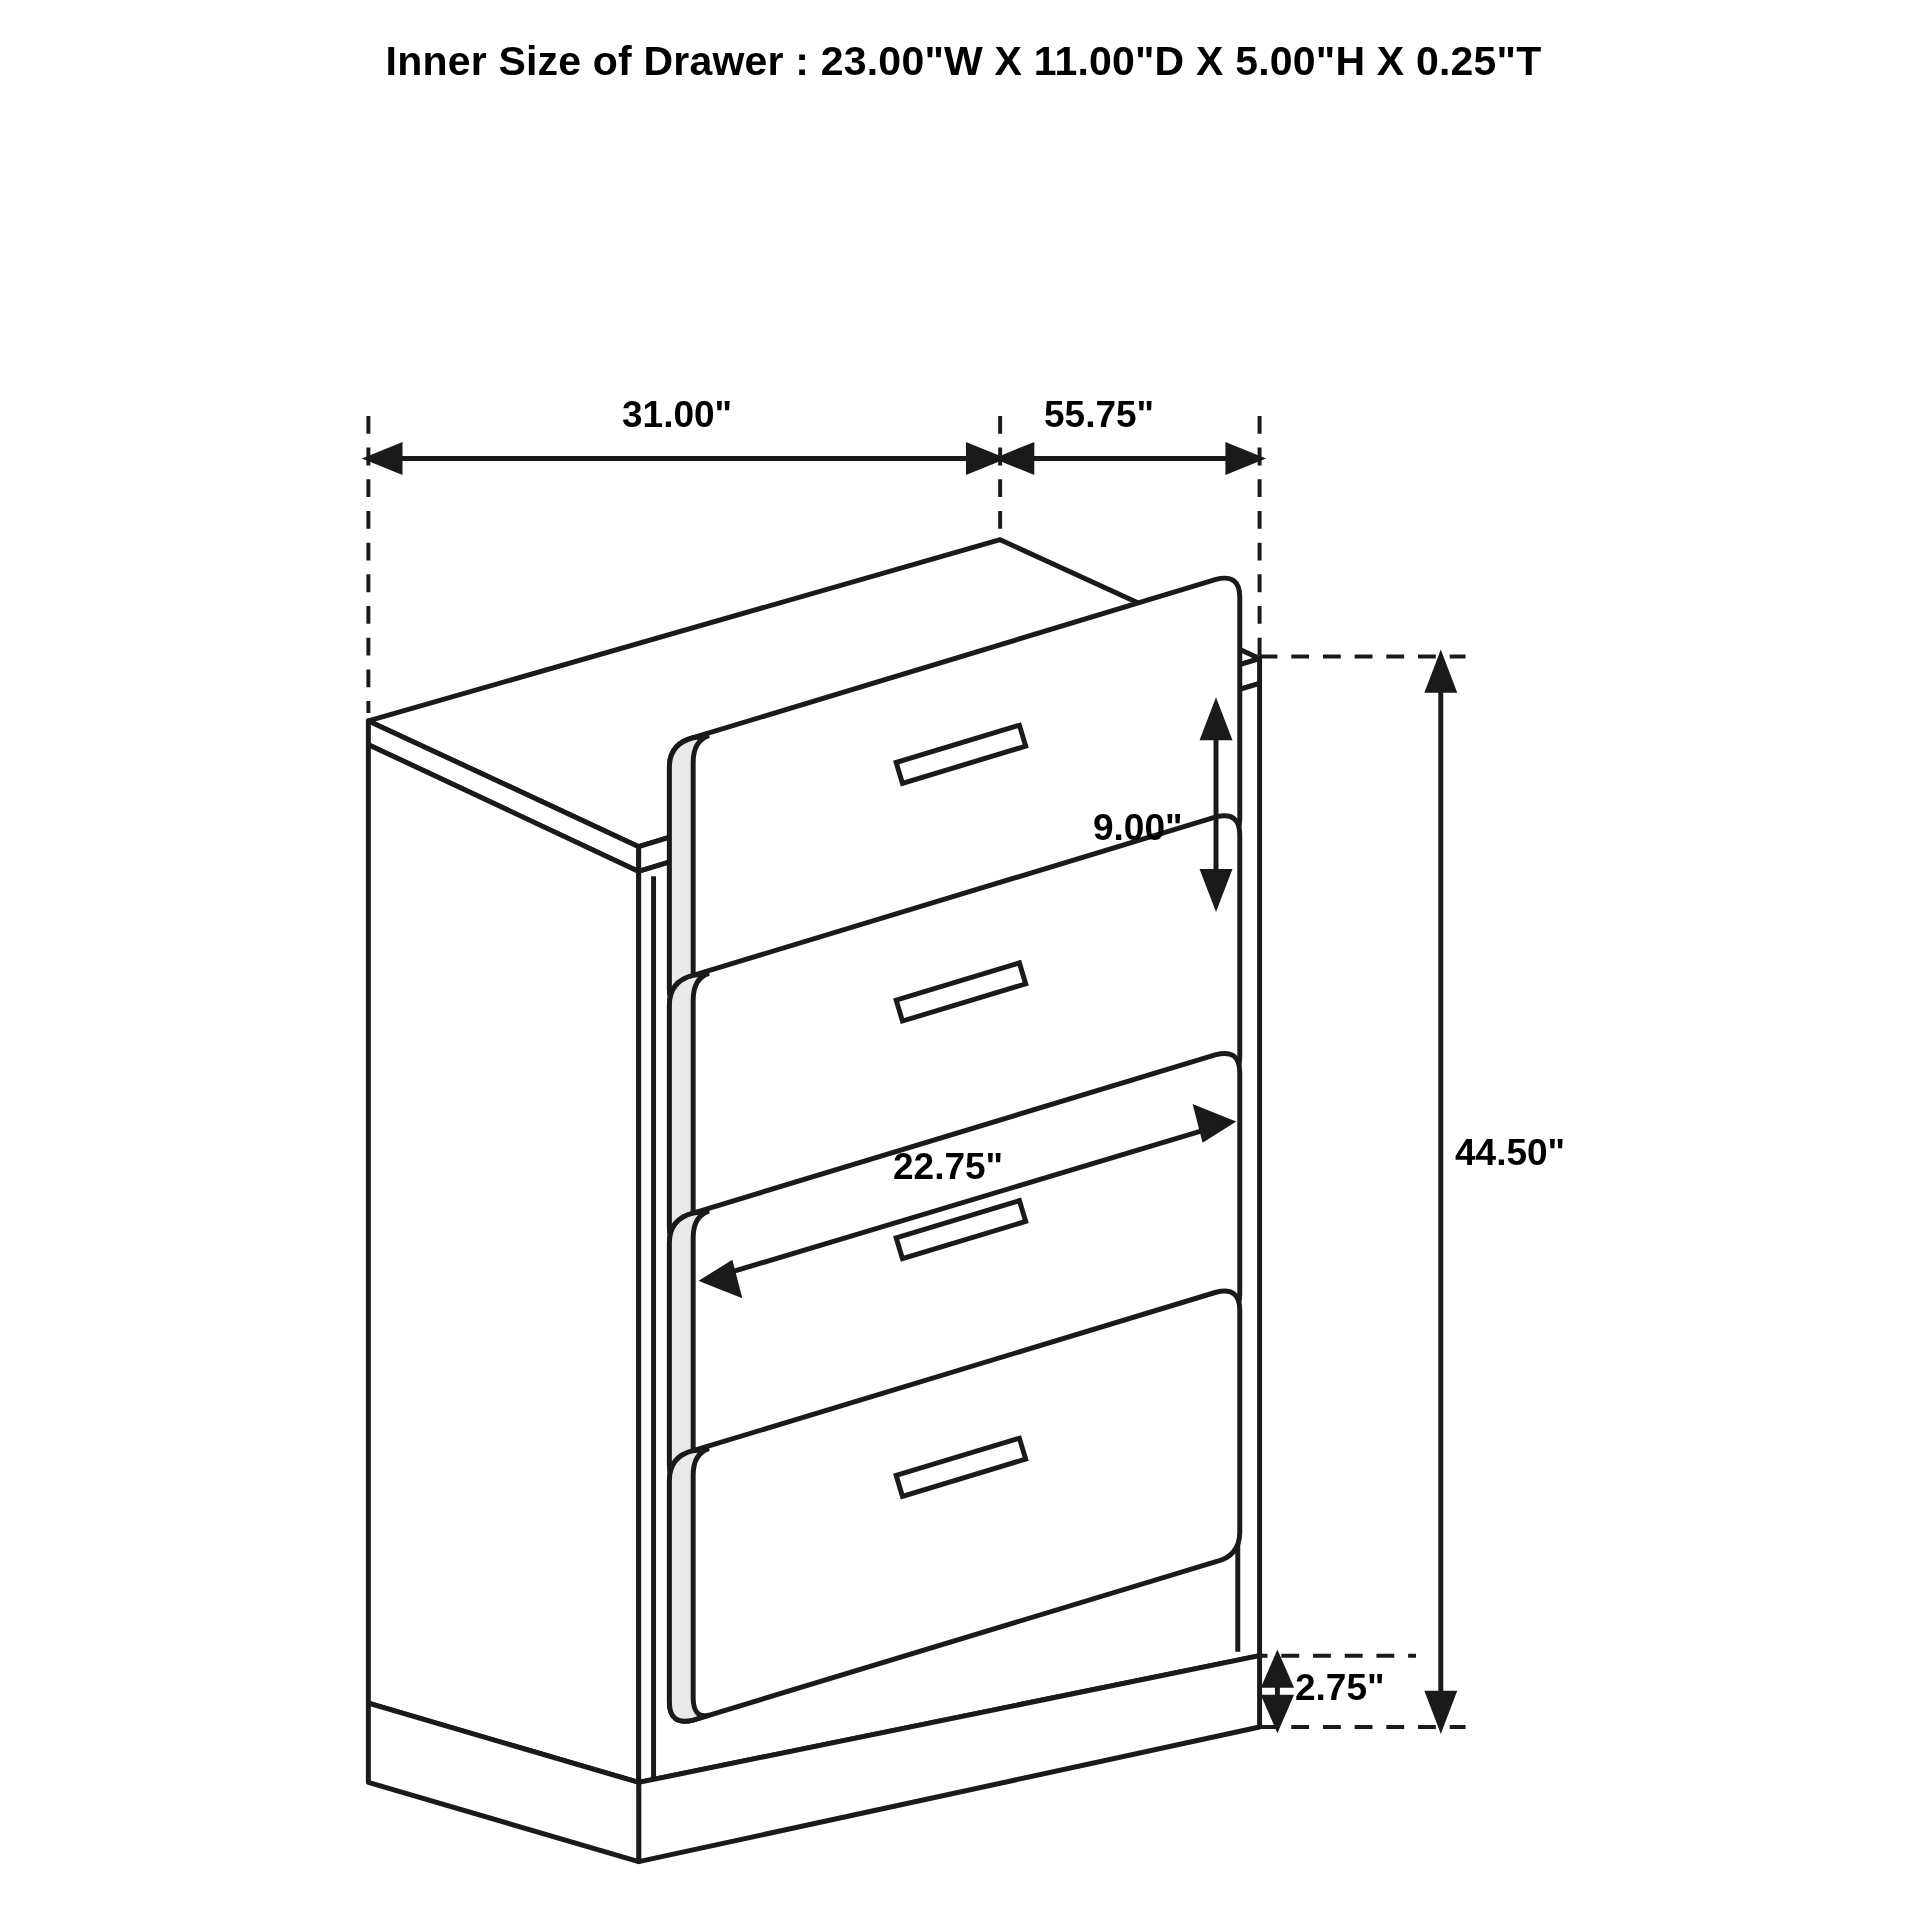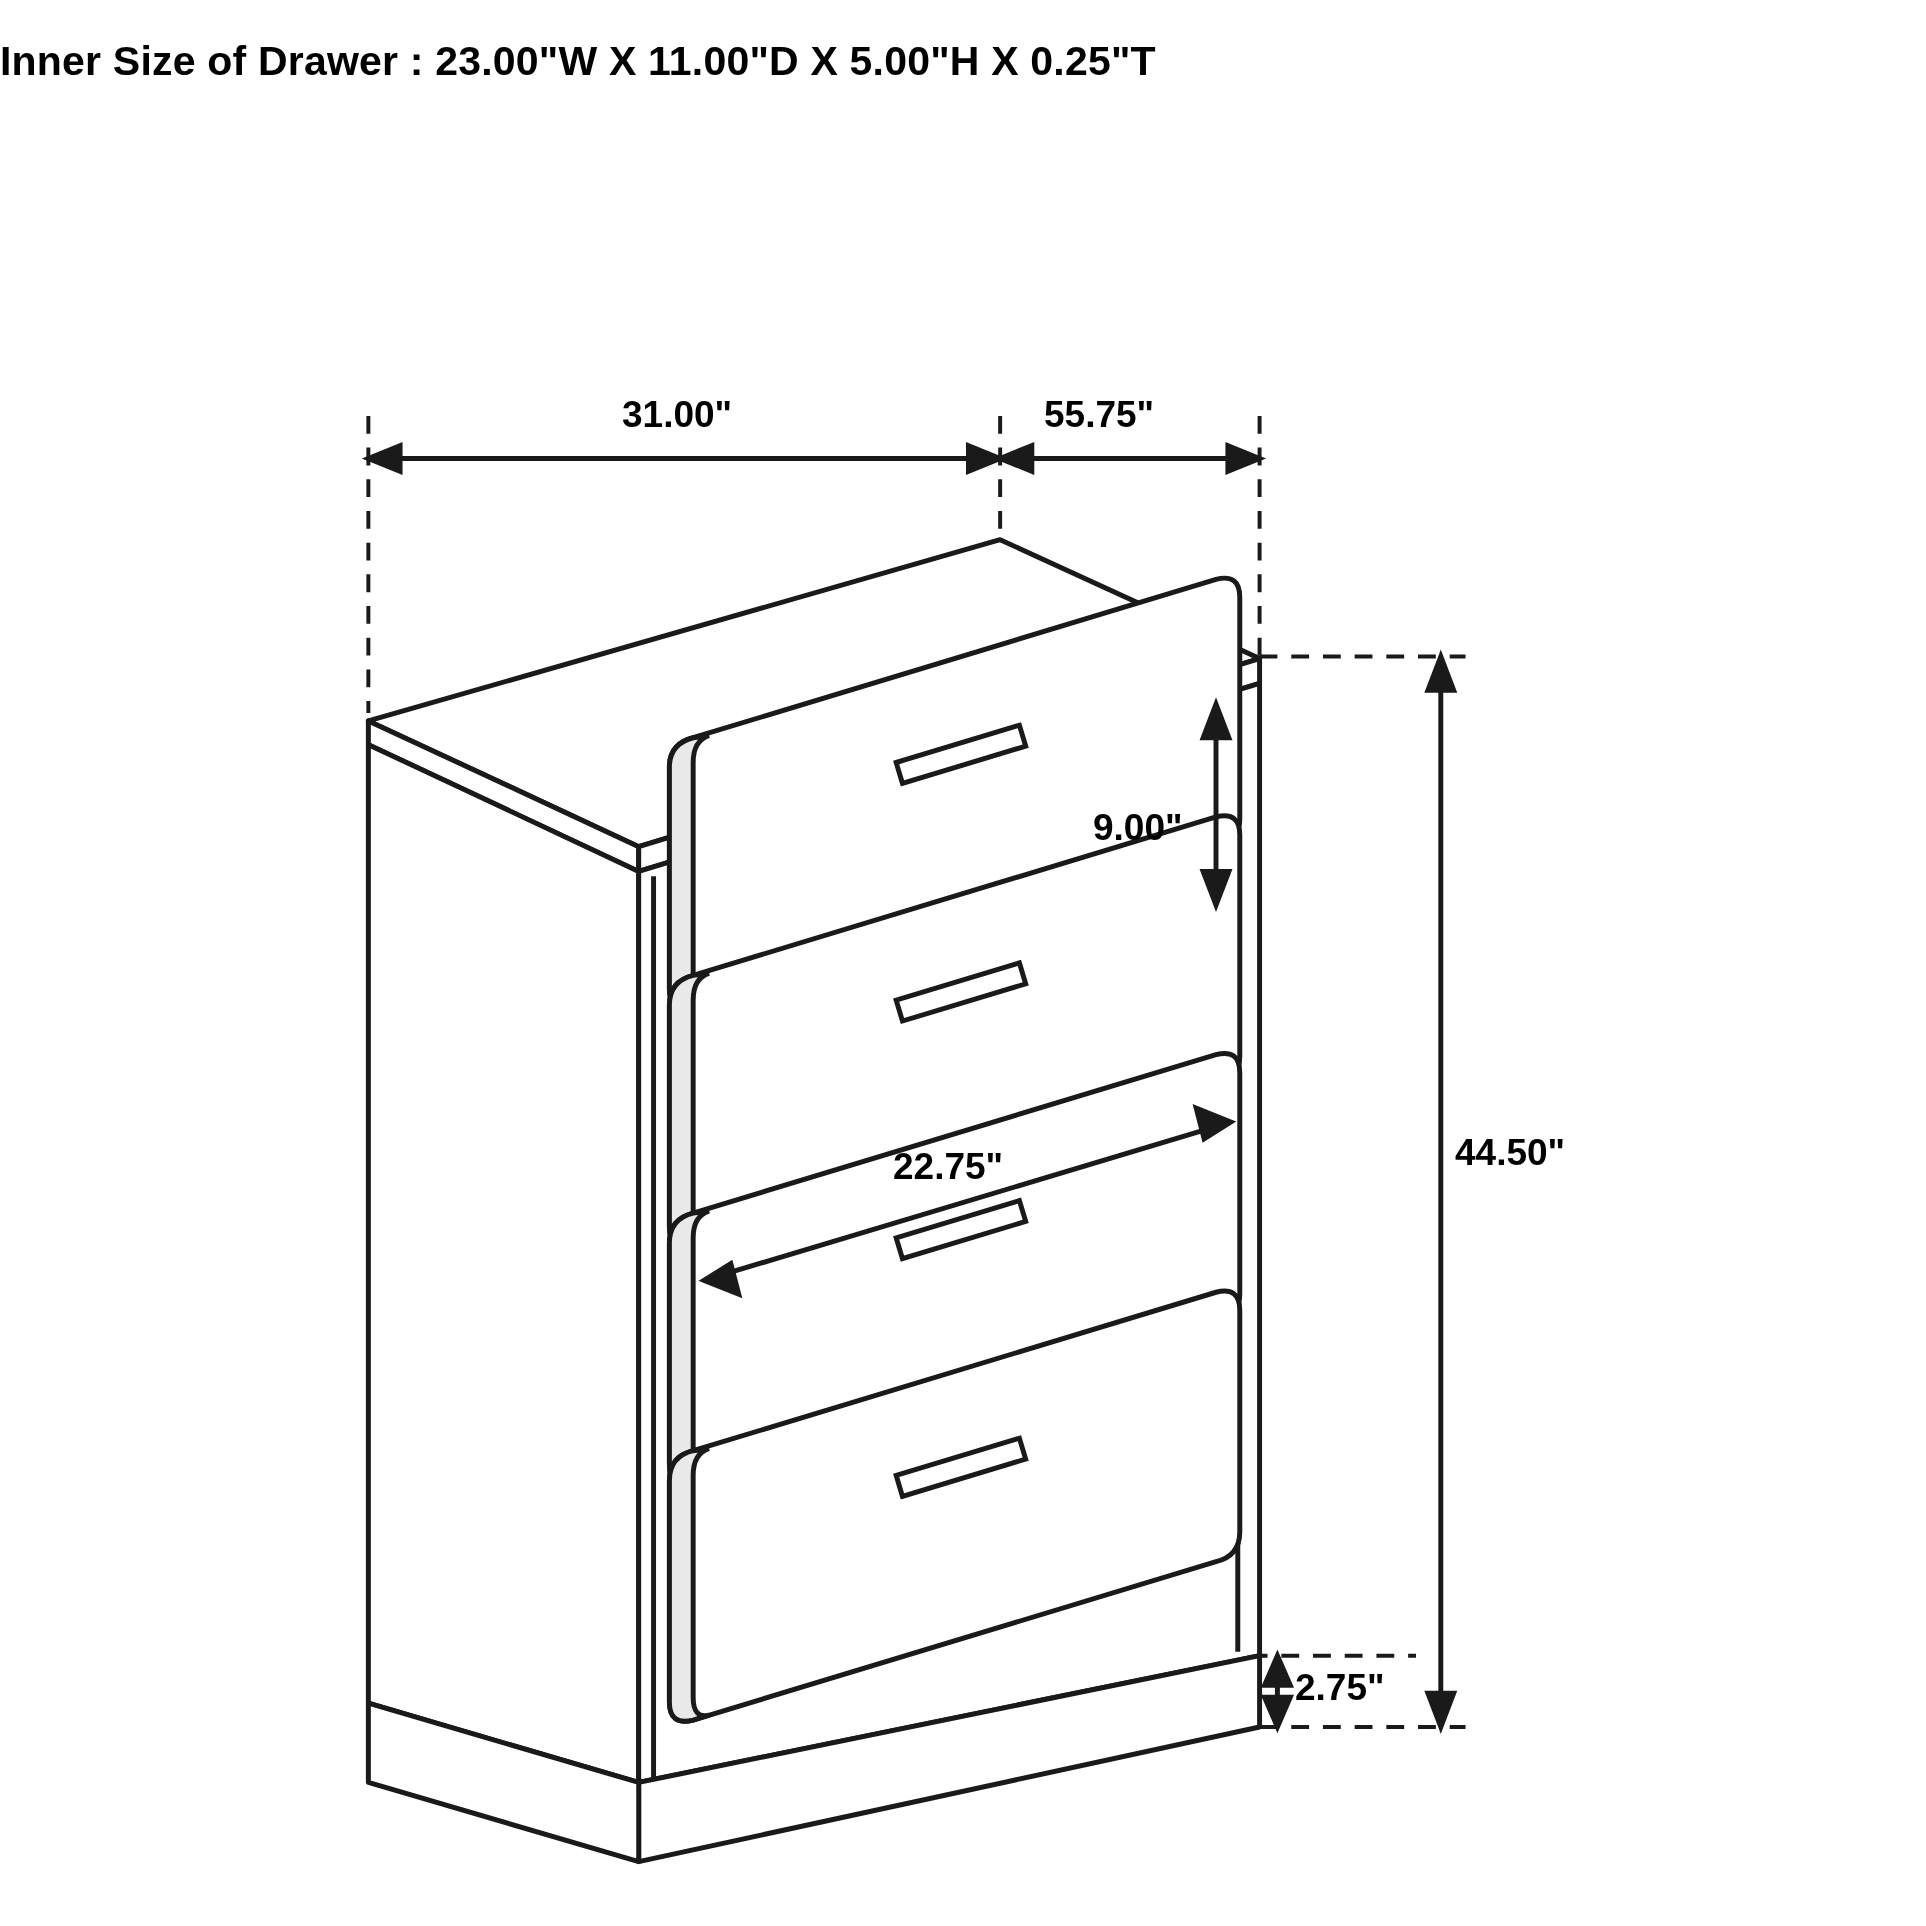--- a/index.html
+++ b/index.html
@@ -18,20 +18,21 @@
     position: relative;
     width: 1927px;
     height: 1927px;
     background: #ffffff;
   }
   #title {
     position: absolute;
     left: 0;
     top: 38px;
     width: 1927px;
+    text-align: center;
     font-size: 41px;
     font-weight: bold;
     letter-spacing: 0.2px;
     white-space: nowrap;
   }
   #drawing {
     position: absolute;
     left: 0;
     top: 0;
     width: 1927px;

